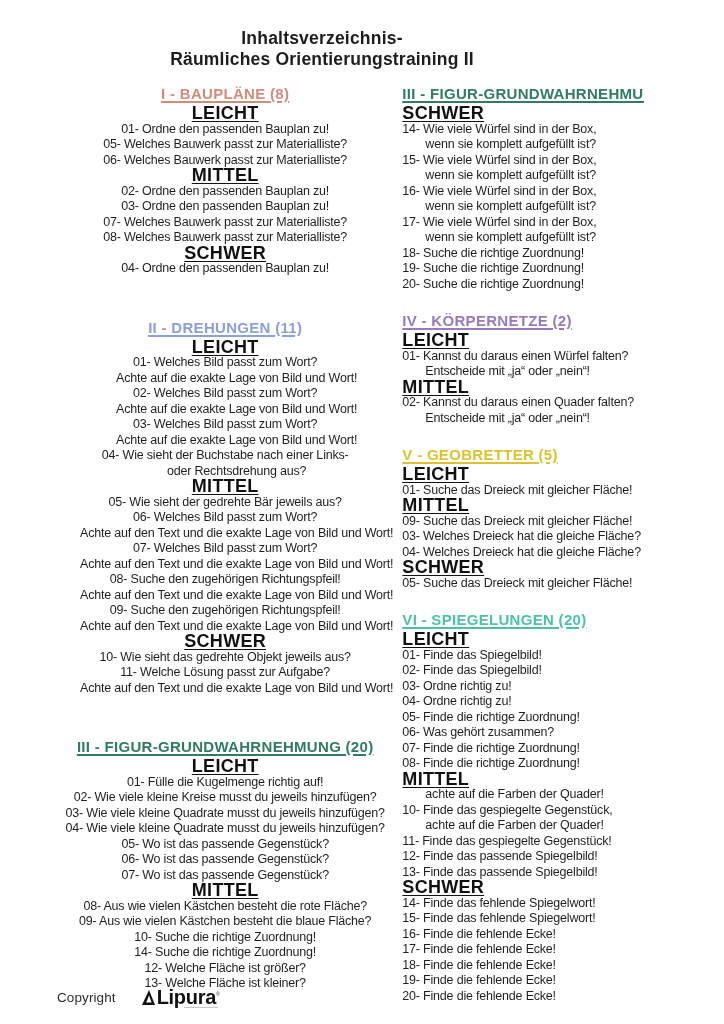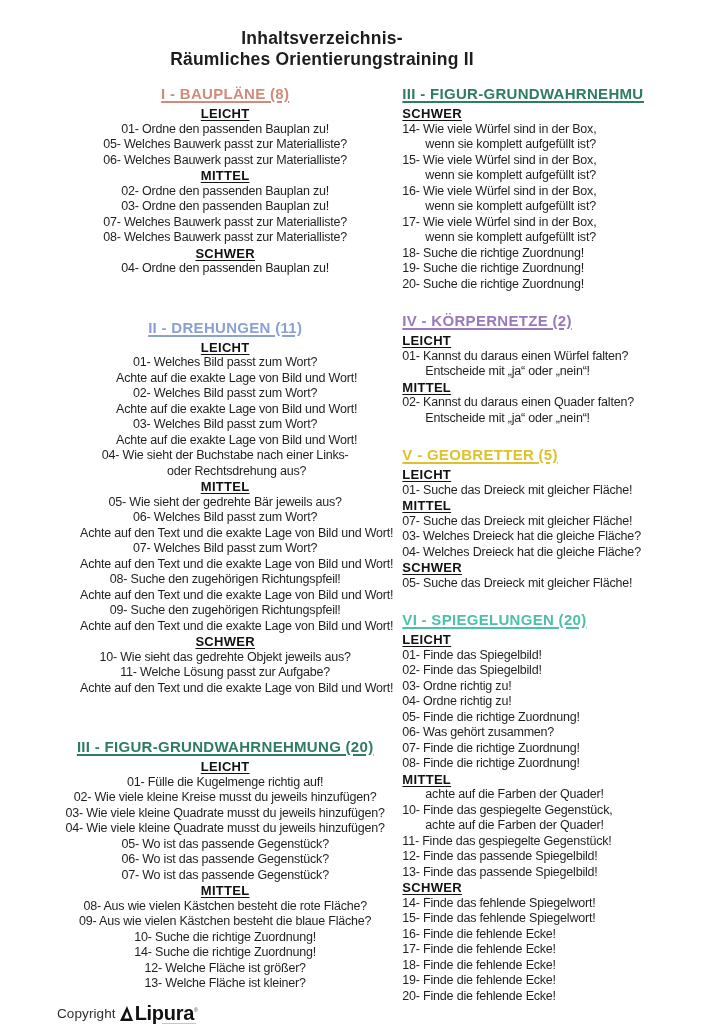--- a/index.html
+++ b/index.html
@@ -31,35 +31,35 @@
     font-size:15px;font-weight:700;
     line-height:18px;letter-spacing:0.3px;
     text-decoration:underline;
     text-underline-offset:2px;
     text-decoration-thickness:1.5px;
     white-space:nowrap;
   }
   .col-left .section:not(:first-child){margin-top:42px;}
   .col-right .section:not(:first-child){margin-top:20px;}
   .group-label{
-    font-size:13px;font-weight:700;
+    font-size:18px;font-weight:700;
     line-height:15.5px;color:#111111;
     text-decoration:underline;
     text-underline-offset:1.5px;
     letter-spacing:0.3px;
   }
   .item-line{
     font-size:12.5px;line-height:15.5px;
     letter-spacing:-0.2px;color:#1f1f1f;
     white-space:nowrap;
   }
   .item-line.cont{padding-left:23px;}
   .footer{
-    position:absolute;left:57px;bottom:3px;
-    display:flex;align-items:center;gap:4px;
+    position:absolute;left:57px;bottom:19px;
+    display:flex;align-items:center;gap:26px;
   }
   .copyright-label{font-size:13.5px;color:#2e2e2e;letter-spacing:0.1px;}
   .logo{display:inline-flex;align-items:flex-end;position:relative;}
   .logo-triangle{display:inline-block;margin-right:2px;line-height:0;}
   .logo-text{
     font-size:20px;font-weight:700;color:#111111;
     letter-spacing:-0.3px;line-height:15px;
   }
   .logo-reg{font-size:5px;color:#333;align-self:flex-start;margin-top:1px;}
   .logo-subline{
@@ -244,21 +244,21 @@
           </div>
         </section>
         <section class="section">
           <h2 class="section-heading" style="color: rgb(221, 194, 45);">V - GEOBRETTER (5)</h2>
           <div class="group-label">LEICHT</div>
           <div class="item">
             <div class="item-line">01- Suche das Dreieck mit gleicher Fläche!</div>
           </div>
           <div class="group-label">MITTEL</div>
           <div class="item">
-            <div class="item-line">07- Suche das Dreieck mit gleicher Fläche!</div>
+            <div class="item-line">09- Suche das Dreieck mit gleicher Fläche!</div>
           </div>
           <div class="item">
             <div class="item-line">03- Welches Dreieck hat die gleiche Fläche?</div>
           </div>
           <div class="item">
             <div class="item-line">04- Welches Dreieck hat die gleiche Fläche?</div>
           </div>
           <div class="group-label">SCHWER</div>
           <div class="item">
             <div class="item-line">05- Suche das Dreieck mit gleicher Fläche!</div>

